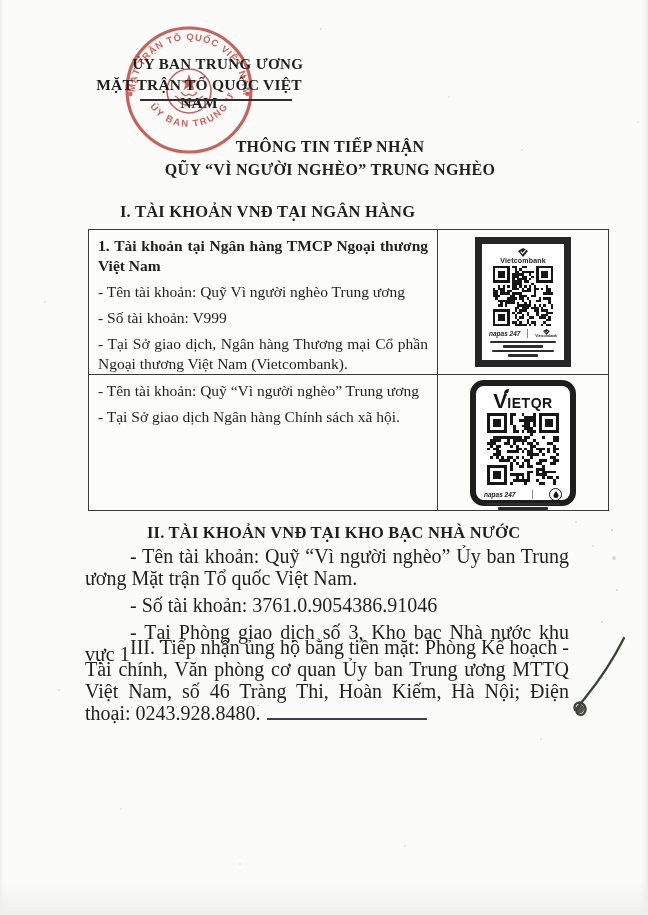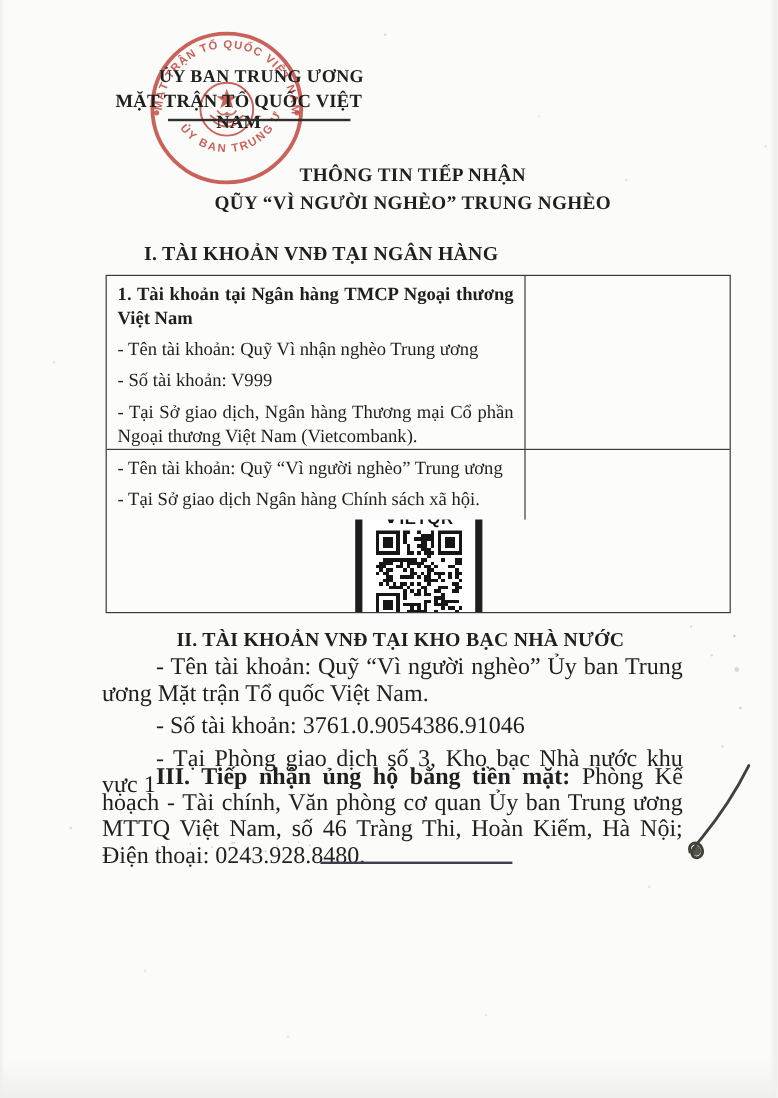--- a/index.html
+++ b/index.html
@@ -25,27 +25,27 @@
       120px 808px 0 0 rgba(90,90,90,.12), 404px 845px 0 0 rgba(90,90,90,.14),
       239px 863px 0 0 rgba(90,90,90,.12), 540px 738px 0 0 rgba(90,90,90,.15);}
   .pencil-scribble{left:130px;top:700px;width:220px;color:rgba(70,70,80,.38);
     font-size:10px;letter-spacing:6px;transform:rotate(-1deg);}
   
   .seal{left:123px;top:24px;width:132px;height:132px;mix-blend-mode:multiply;opacity:.92;}
   
   .org1{left:107px;top:56px;width:222px;text-align:center;font-weight:bold;font-size:15px;letter-spacing:.4px;}
   .org2{left:88px;top:76px;width:222px;text-align:center;font-weight:bold;font-size:15.5px;letter-spacing:.2px;}
   .org-underline{left:140px;top:99px;width:152px;height:2px;background:#2e2e2e;}
-  .title{left:154px;top:135px;width:380px;text-align:center;font-weight:bold;font-size:16px;line-height:23px;letter-spacing:.3px;}
+  .title{left:140px;top:135px;width:380px;text-align:center;font-weight:bold;font-size:16px;line-height:23px;letter-spacing:.3px;}
   
   .h-sec1{left:120px;top:202px;font-weight:bold;font-size:16.5px;letter-spacing:.2px;}
   .h-sec2{left:133px;top:523px;font-weight:bold;font-size:16.5px;letter-spacing:.2px;margin-left:14px;}
   
   .bank-table{left:88px;top:229px;width:519px;border:1.5px solid #3a3a3a;background:rgba(255,255,255,.4);}
-  .t-row{display:flex;flex-direction:column;}
+  .t-row{display:flex;}
   .t-row.r1{height:144px;border-bottom:1.5px solid #3a3a3a;}
   .t-row.r2{height:135px;}
   .t-cell-l{width:349px;border-right:1.5px solid #3a3a3a;box-sizing:border-box;
     padding:6px 9px 0 9px;overflow:hidden;}
   .t-cell-r{flex:1;display:flex;align-items:center;justify-content:center;overflow:hidden;}
   .t-cell-l .bh{font-weight:bold;font-size:15.5px;line-height:20px;margin:0 0 6px 0;text-align:justify;}
   .t-cell-l p{margin:0 0 6px 0;font-size:15.5px;line-height:20px;text-align:justify;}
   
   .qr-card{background:#fff;box-sizing:border-box;text-align:center;}
   .vcb-card{width:96px;height:130px;border:7px solid #262626;padding:3px 5px 0 5px;}
@@ -67,21 +67,21 @@
   .vqr-logo .v{font-size:21px;position:relative;}
   .vqr-logo .rest{font-size:14px;letter-spacing:.5px;padding-bottom:1px;}
   .vqr-leaf{position:absolute;top:-2px;right:-3px;}
   .drop-badge{width:11px;height:11px;border:1.5px solid #161616;border-radius:50%;
     display:flex;align-items:center;justify-content:center;}
   
   .flow{left:85px;width:484px;font-size:20px;line-height:22px;text-align:justify;}
   .sec2-body{top:545px;}
   .sec3-body{top:636px;line-height:22px;}
   .flow p{margin:0 0 5px 0;text-indent:45px;}
-  .b{font-weight:bold;}
+  .b{font-weight:normal;}
   .center-rule{left:267px;top:718px;width:160px;height:2px;background:#3c4046;}
   
   .pen-mark{left:552px;top:628px;width:90px;height:100px;}
 </style>
 </head>
 <body>
 
 <div class="abs edge-left"></div>
 <div class="abs edge-right"></div>
 <div class="abs bottom-shade"></div>
@@ -126,21 +126,21 @@
   <div>THÔNG TIN TIẾP NHẬN</div>
   <div>QŨY “VÌ NGƯỜI NGHÈO” TRUNG NGHÈO</div>
 </div>
 
 <div class="abs h-sec1">I. TÀI KHOẢN VNĐ TẠI NGÂN HÀNG</div>
 
 <div class="abs bank-table">
   <div class="t-row r1">
     <div class="t-cell-l">
       <div class="bh">1. Tài khoản tại Ngân hàng TMCP Ngoại thương Việt Nam</div>
-      <p>- Tên tài khoản: Quỹ Vì nhận nghèo Trung ương</p>
+      <p>- Tên tài khoản: Quỹ Vì người nghèo Trung ương</p>
       <p>- Số tài khoản: V999</p>
       <p>- Tại Sở giao dịch, Ngân hàng Thương mại Cổ phần Ngoại thương Việt Nam (Vietcombank).</p>
     </div>
     <div class="t-cell-r">
       <div class="qr-card vcb-card">
         <div class="vcb-logo">
           <svg width="10" height="9" viewBox="0 0 10 9">
             <polygon points="5,0 10,3 5,9 0,3" fill="#1c1c1c"></polygon>
             <polyline points="2.7,3.4 4.6,5.6 7.6,2.2" fill="none" stroke="#fff" stroke-width="1.1"></polyline>
           </svg>

